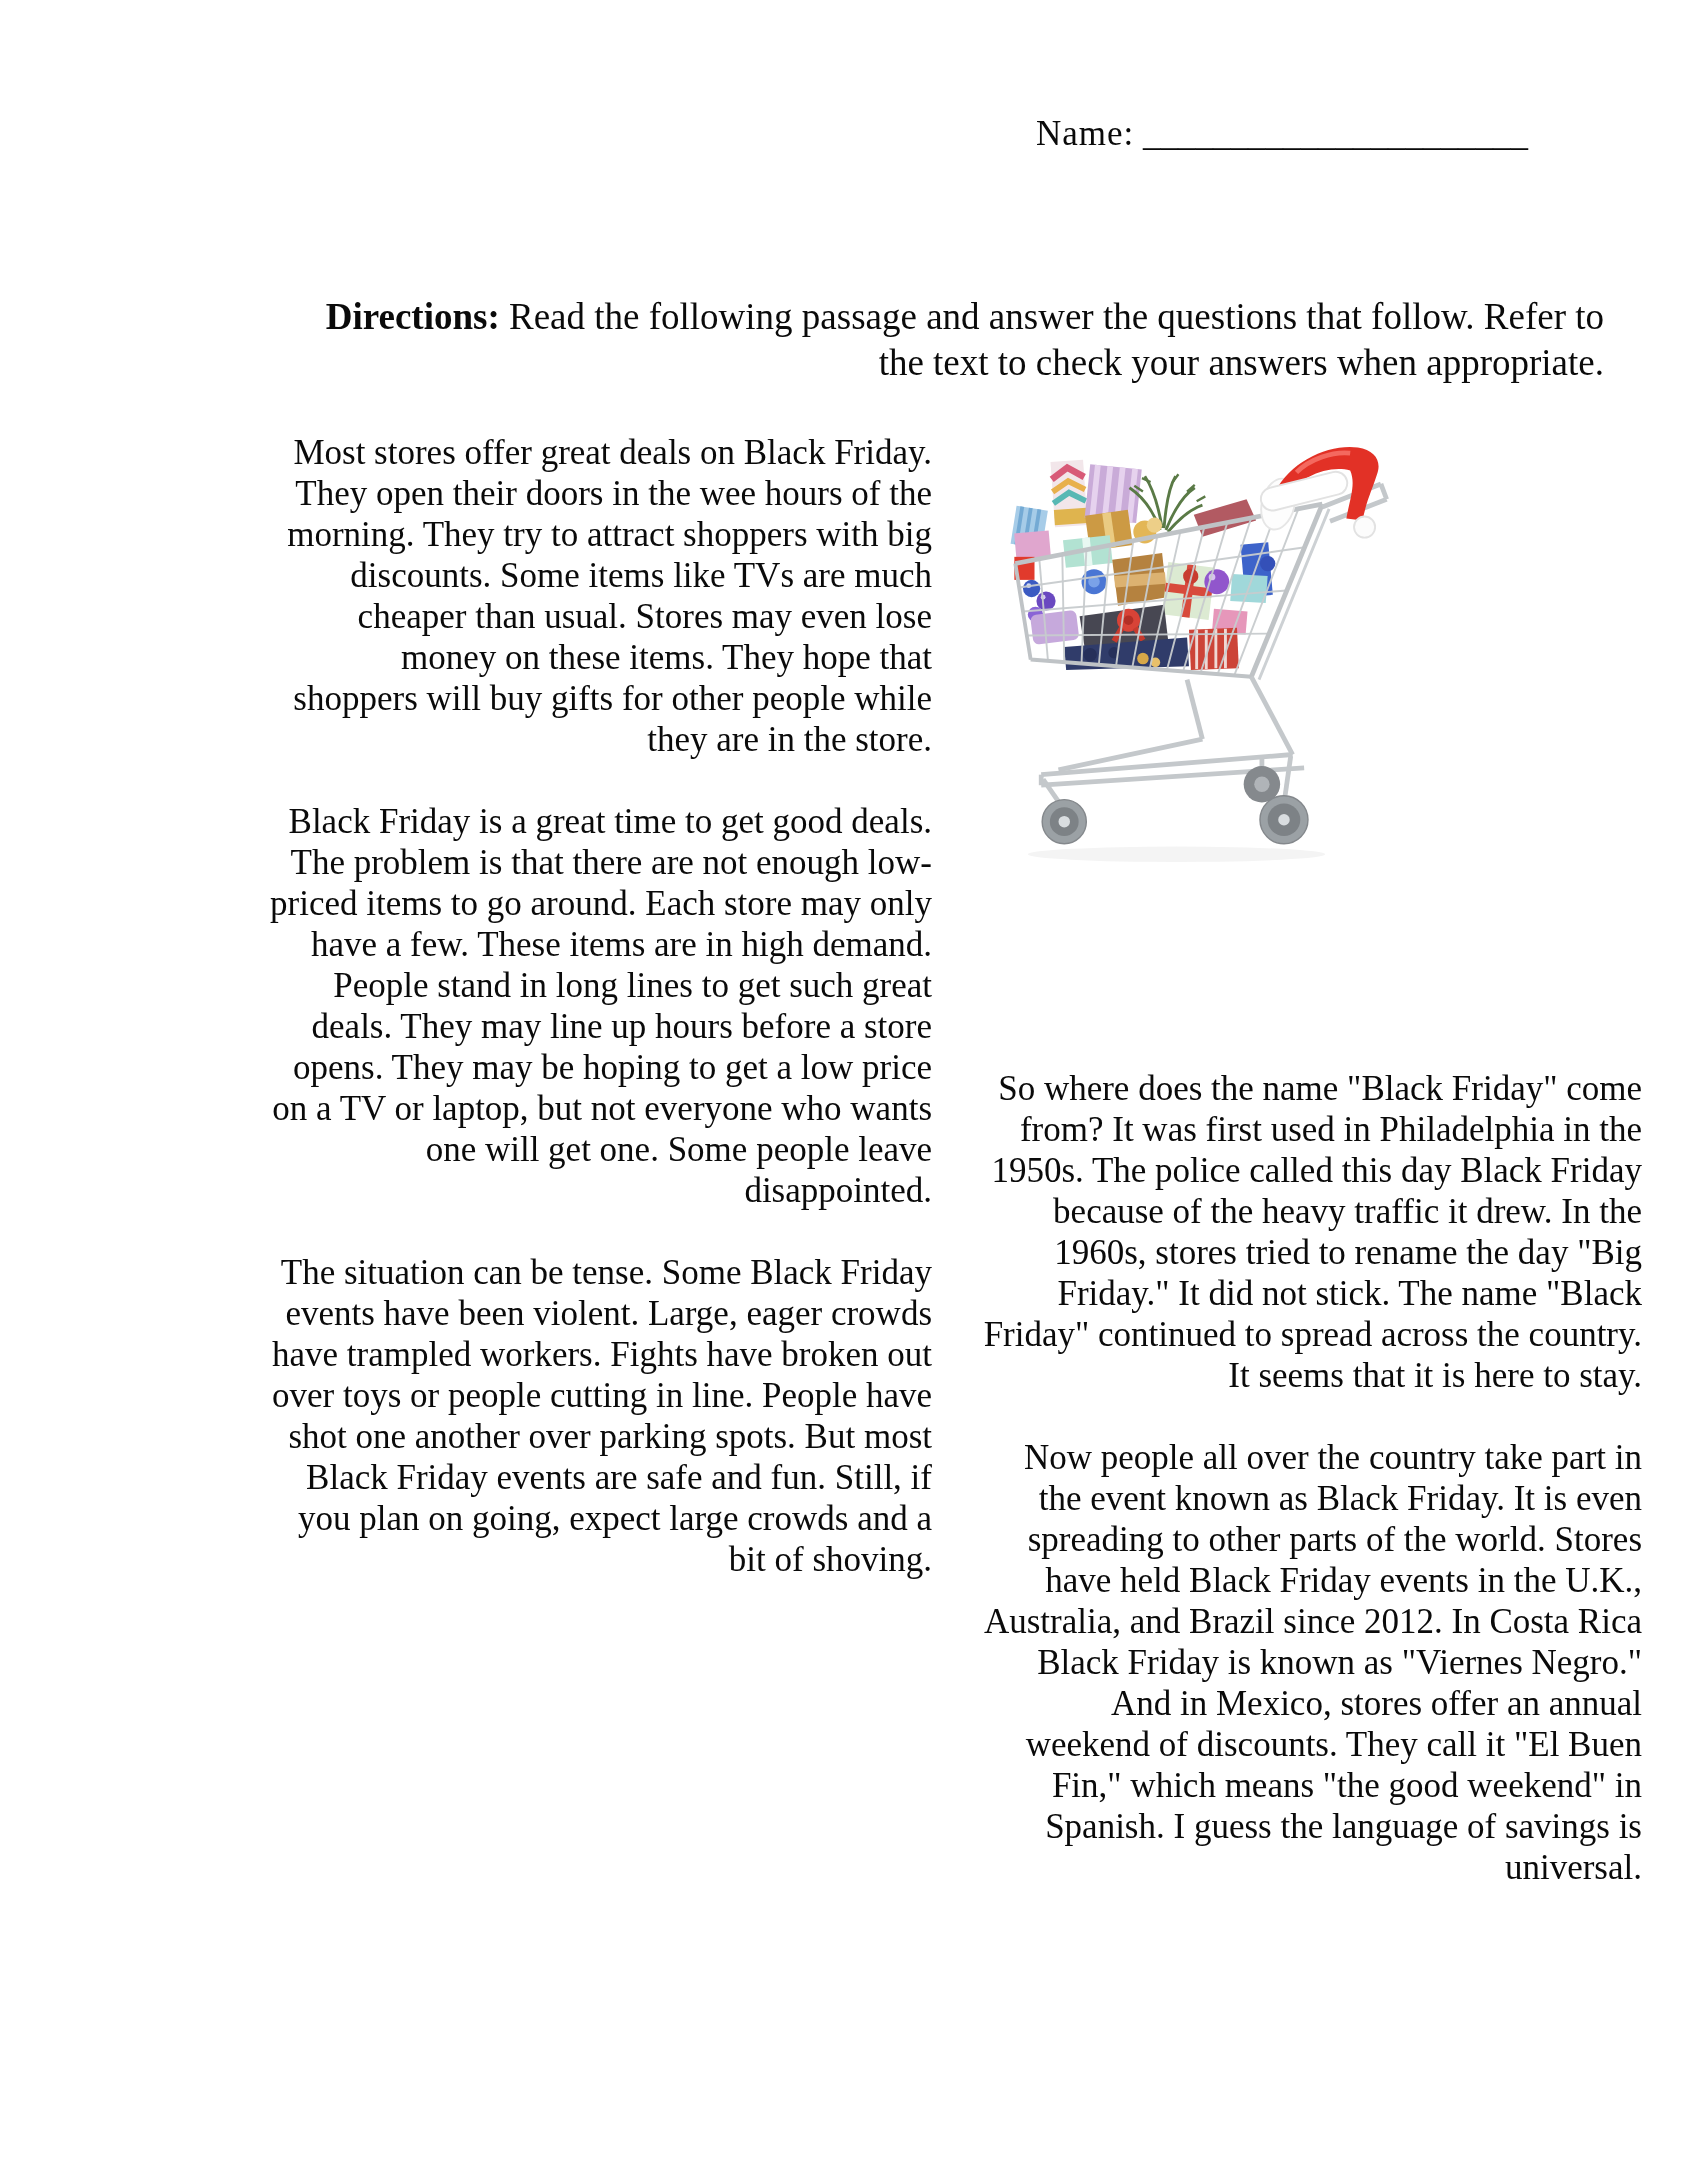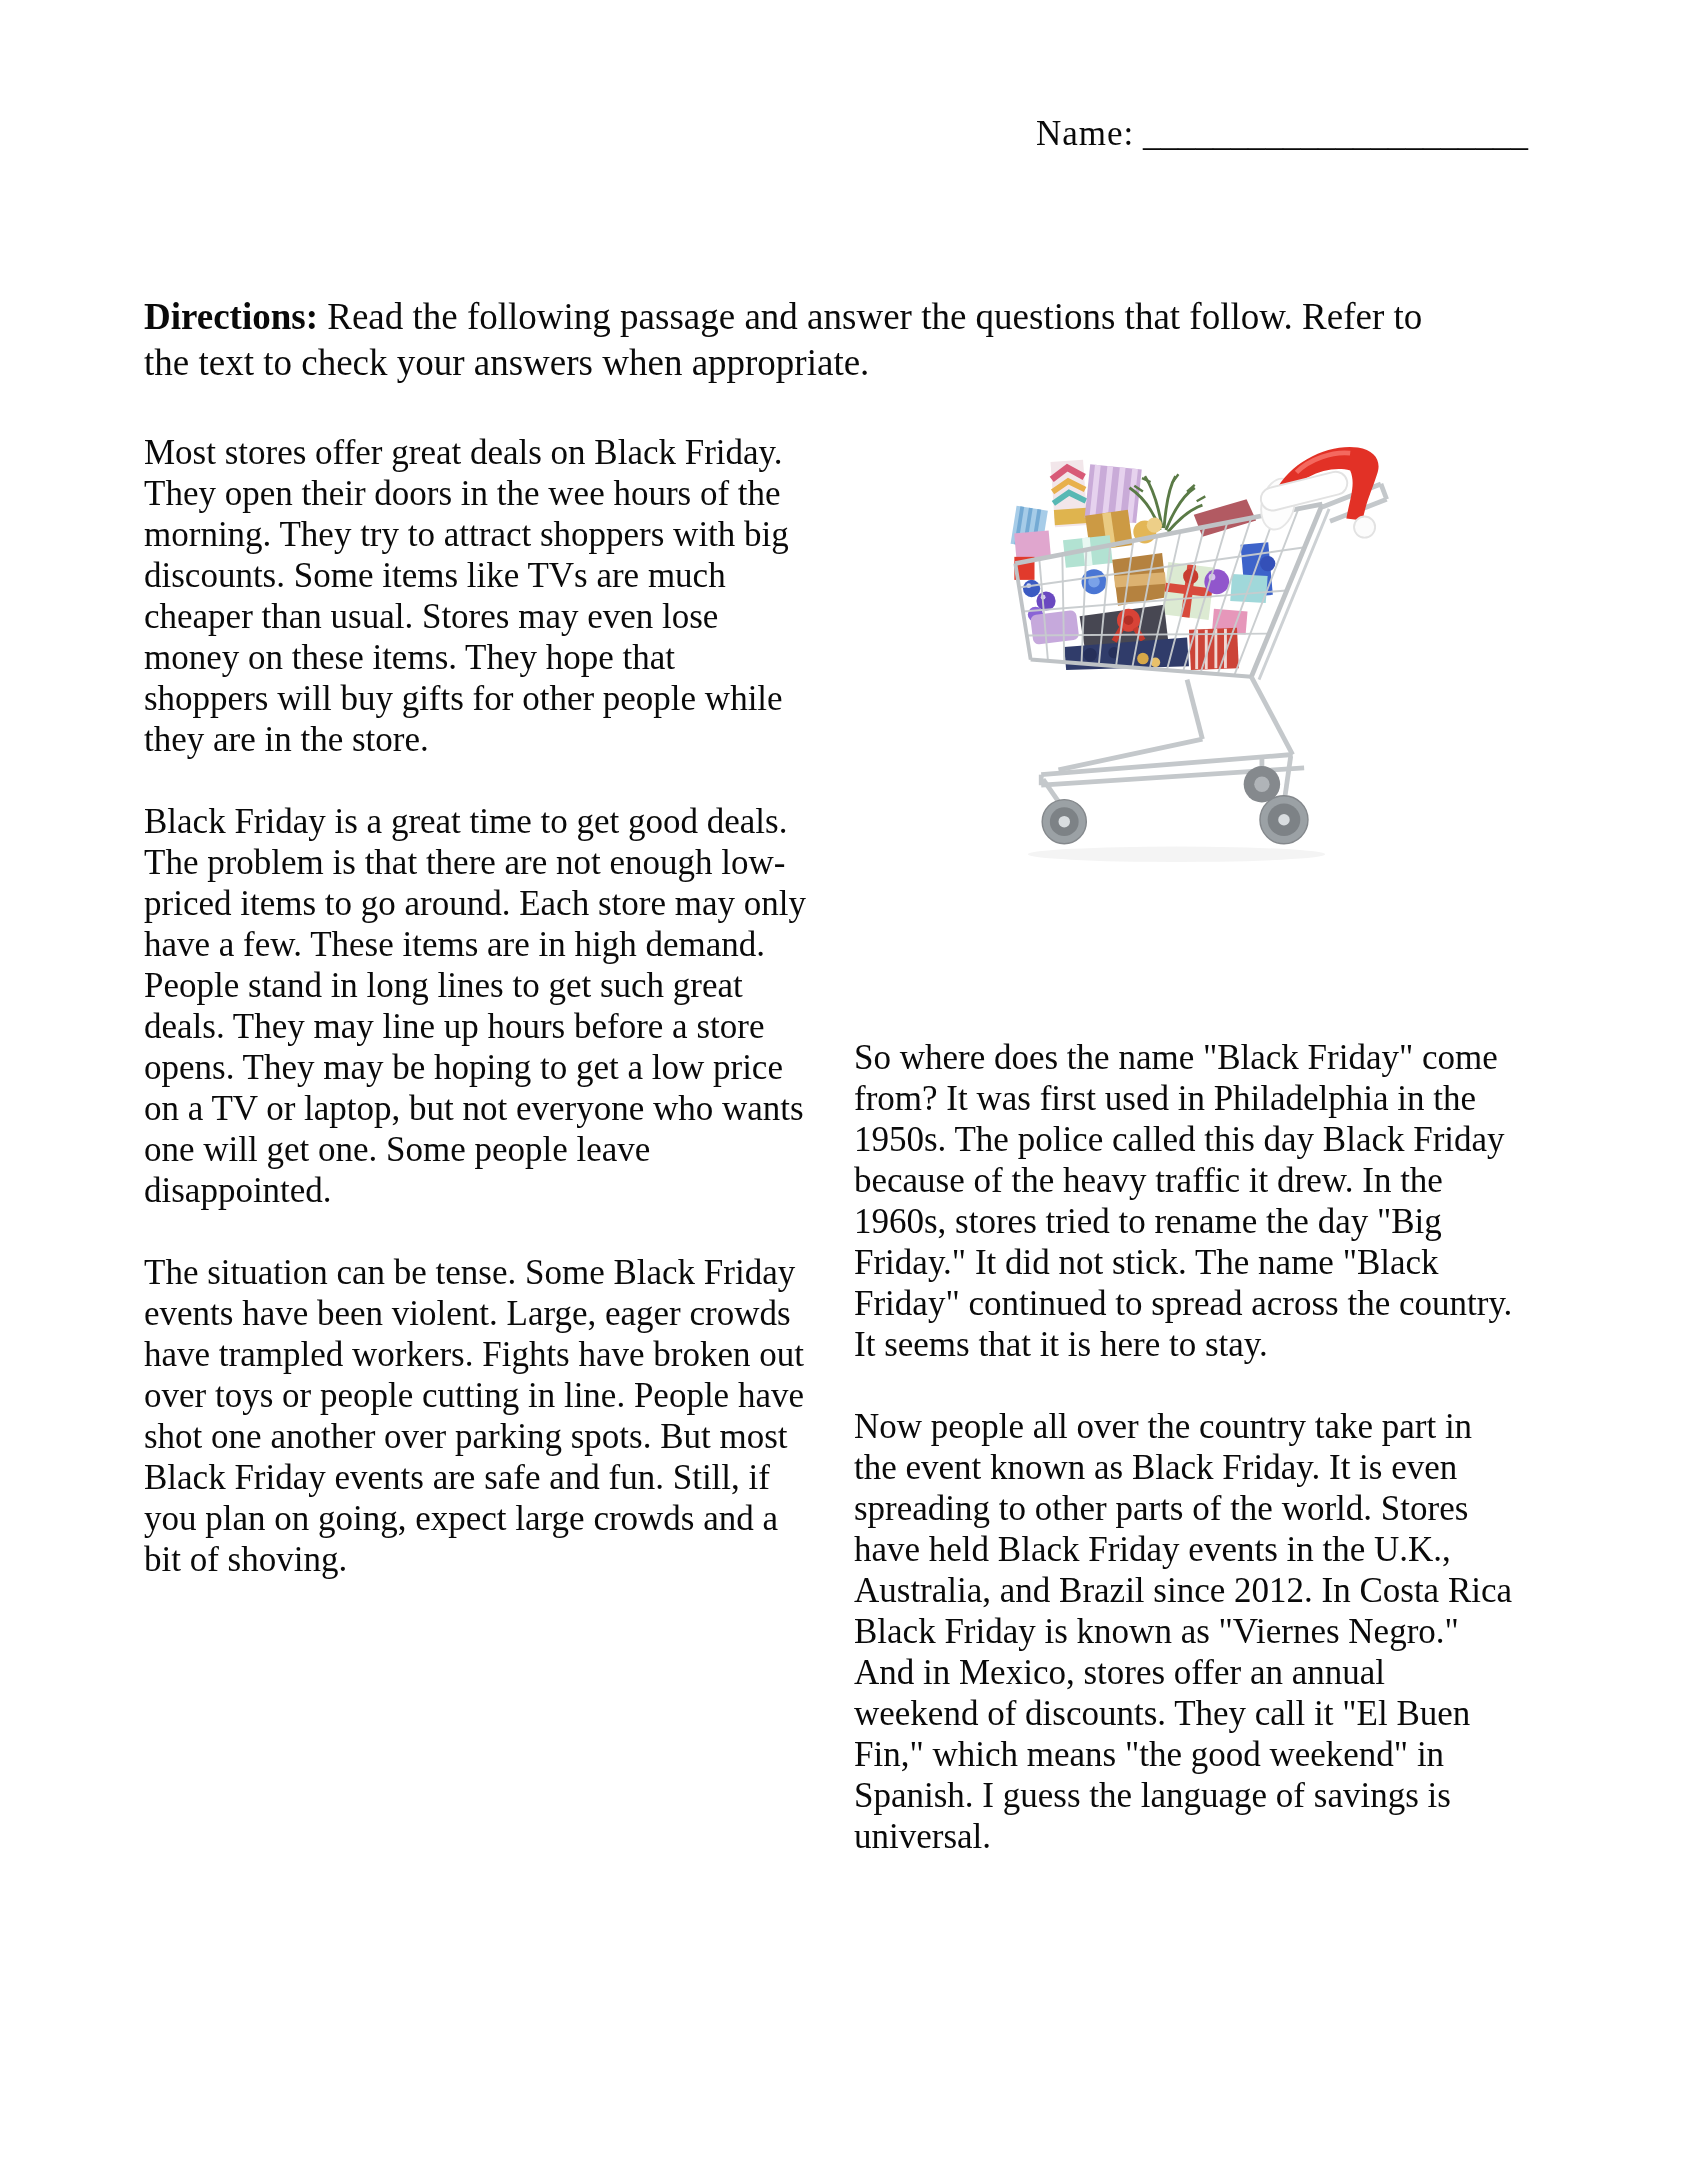--- a/index.html
+++ b/index.html
@@ -1,37 +1,37 @@
 <!DOCTYPE html>
 <html><head>
 <meta charset="utf-8">
 <style>
   html,body{margin:0;padding:0;}
   body{
     width:1682px;height:2177px;background:#ffffff;position:relative;
     font-family:"Liberation Serif", serif;color:#0a0a0a;overflow:hidden;
   }
-  .page{position:absolute;inset:0;}
+  .page{position:absolute;inset:0;text-align:right;}
   .name-row{position:absolute;left:1036px;top:113px;font-size:35px;line-height:42px;white-space:nowrap;}
   .name-row .name-label{letter-spacing:1px;}
   .name-row .name-line{letter-spacing:0px;}
   h1.title{
     position:absolute;left:144px;top:146px;margin:0;
     font-size:43px;line-height:53px;font-weight:bold;white-space:pre-line;
   }
   p.directions{
     position:absolute;left:144px;top:294px;width:1460px;margin:0;
     font-size:37px;line-height:46px;
   }
   p.directions .dlabel{font-weight:bold;}
   p.directions .dtext{white-space:pre-line;}
   .col{position:absolute;font-size:35px;line-height:41px;}
   .col p{margin:0 0 41px 0;white-space:pre-line;}
   .col-left{left:144px;top:432px;width:788px;}
-  .col-right{left:854px;top:1037px;width:788px;}
+  .col-right{left:854px;top:1068px;width:788px;}
   svg.photo{position:absolute;left:999px;top:432px;width:403px;height:432px;}
 </style>
 </head>
 <body>
 
 <div class="page">
 
   <div class="name-row">
     <span class="name-label">Name:</span>
     <span class="name-line">______________________</span>

